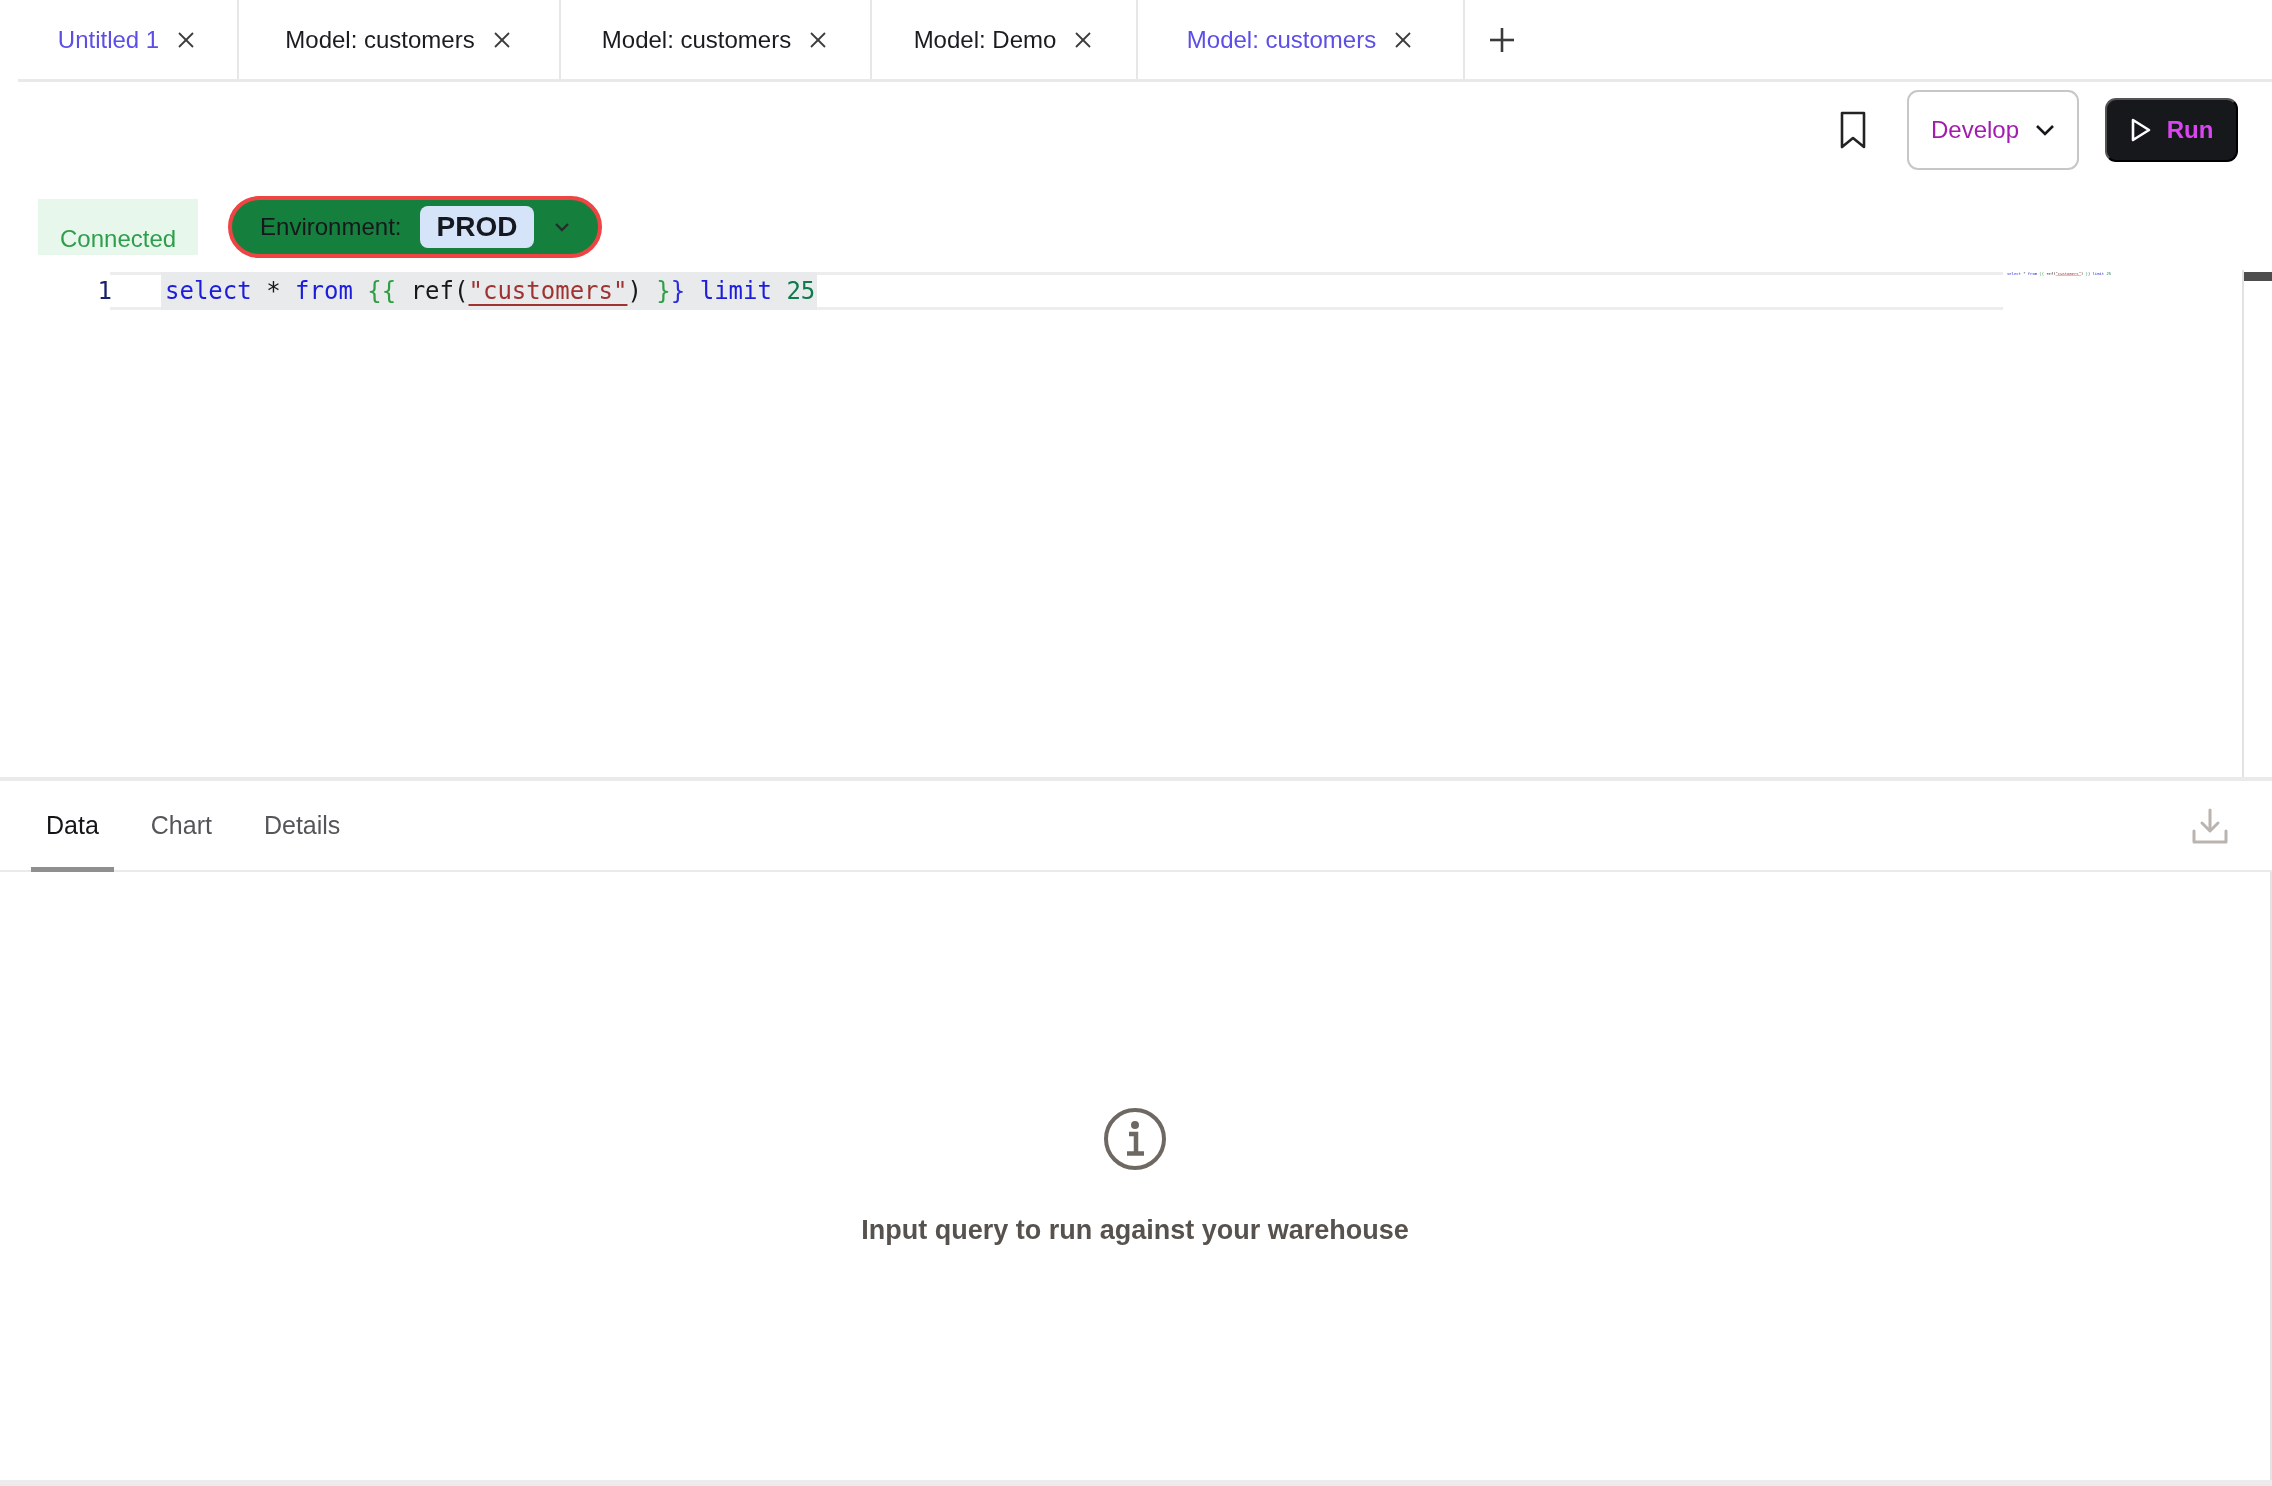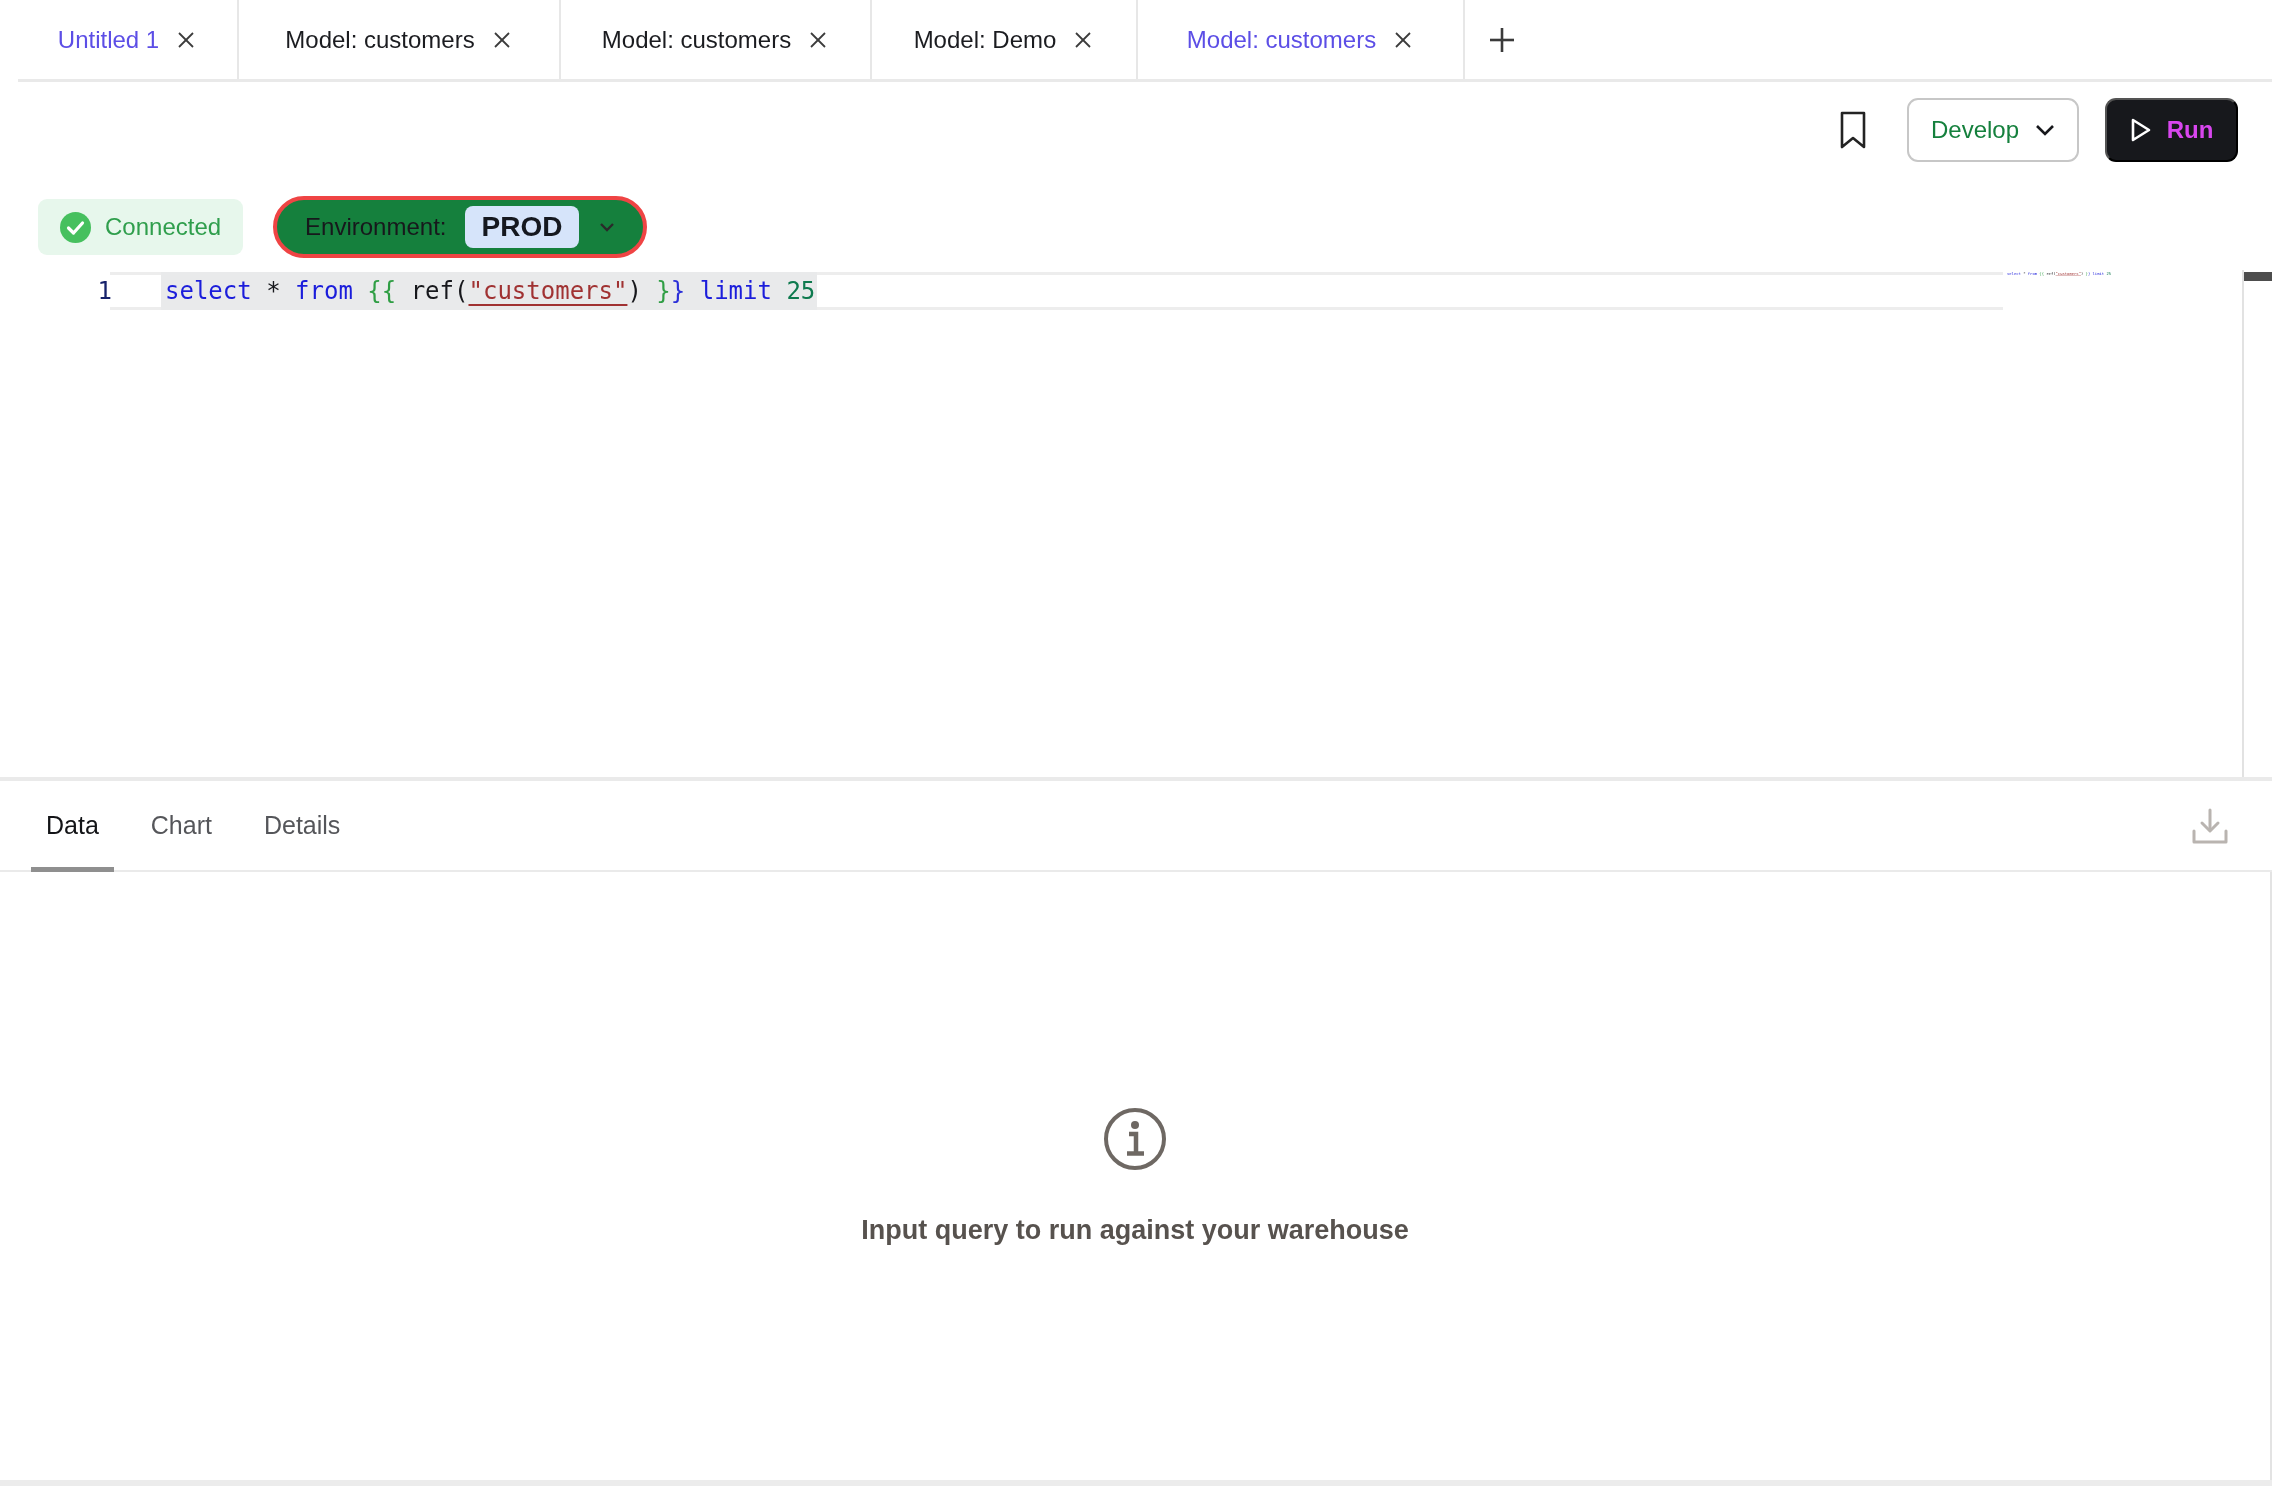--- a/index.html
+++ b/index.html
@@ -12,27 +12,27 @@
   .tab { display:flex; align-items:center; justify-content:center; gap:16px; border-right:2px solid #e7e7e7; font-size:24px; color:#1b1c20; cursor:default; }
   .tab.w1{width:221px;} .tab.w2{width:322px;} .tab.w3{width:478px;} .tab.w4{width:311px;} .tab.w5{width:266px;} .tab.w6{width:327px;}
   .tab.purple .tab-label { color:#5c4ee6; }
   .x-icon { width:22px; height:22px; stroke:#3c3c3c; stroke-width:1.8; flex:0 0 auto; }
   .newtab { display:flex; align-items:center; justify-content:center; width:74px; }
   .plus-icon { width:30px; height:30px; stroke:#3a3a3a; stroke-width:2.6; }
 
   
   .toolbar { height:96px; display:flex; align-items:center; justify-content:flex-end; padding-right:34px; gap:26px; background:#fff; }
   .bookmark-btn { display:flex; align-items:center; justify-content:center; width:44px; height:54px; margin-right:6px; }
-  .btn-develop { display:flex; align-items:center; justify-content:center; gap:16px; width:172px; height:64px; border:2px solid #c7c7c7; border-radius:11px; background:#fff; font-size:24px; color:#15803d; }
+  .btn-develop { display:flex; align-items:center; justify-content:center; gap:16px; width:172px; height:80px; border:2px solid #c7c7c7; border-radius:11px; background:#fff; font-size:24px; color:#a21caf; }
   .chev { width:20px; height:12px; stroke:#17181c; stroke-width:2.6; fill:none; }
   .btn-run { display:flex; align-items:center; justify-content:center; gap:15px; width:133px; height:64px; border-radius:11px; background:#17181c; color:#d946ef; font-size:24px; font-weight:600; }
 
   
   .status-row { display:flex; align-items:center; gap:30px; margin:18px 0 0 38px; height:62px; }
-  .badge-connected { display:flex; align-items:center; gap:14px; height:56px; padding:12px 22px; border-radius:9px; background:#e7f7ec; }
+  .badge-connected { display:flex; align-items:center; gap:14px; height:56px; padding:12px 22px; border-radius:0; background:#e7f7ec;flex-direction:column; }
   .badge-connected .lbl { font-size:24px; font-weight:500; color:#2f9e4c; }
   .env-pill { display:flex; align-items:center; gap:18px; height:62px; padding:0 28px; border:4px solid #ef4444; border-radius:32px; background:#15803d; }
   .env-pill .lbl { font-size:24px; color:#17181c; }
   .env-chip { display:flex; align-items:center; height:42px; padding:7px 17px; border-radius:8px; background:#d6e4fa; font-size:28px; font-weight:600; color:#15181f; }
   .chev-sm { width:16px; height:10px; stroke:#2a2a2a; stroke-width:2.4; fill:none; margin-left:2px; }
 
   
   .editor { position:relative; height:519px; background:#fff; }
   .cur-line { position:absolute; left:110px; top:14px; width:1893px; height:38px; border-top:3px solid #ededed; border-bottom:3px solid #ededed; }
   .sel-rect { position:absolute; left:161px; top:14px; width:656px; height:38px; background:#e9eaeb; }

